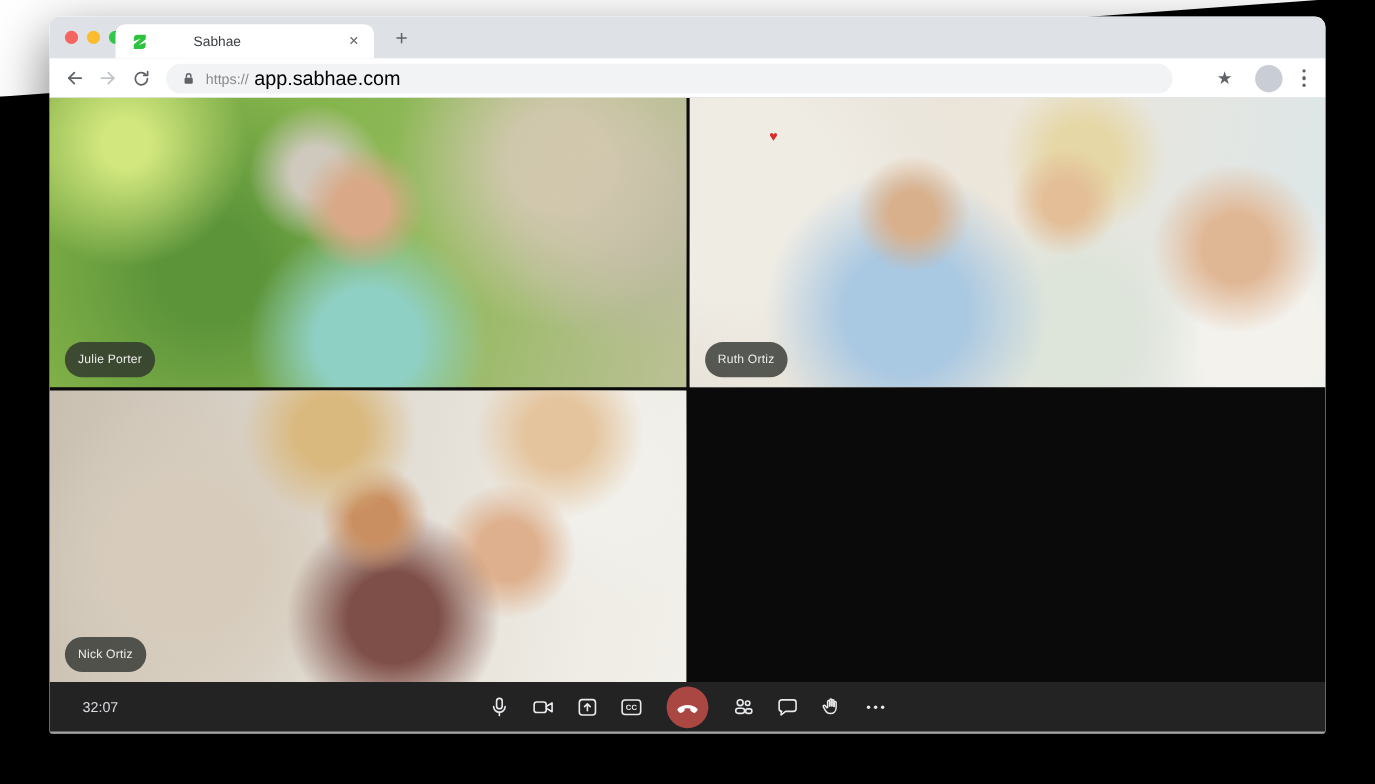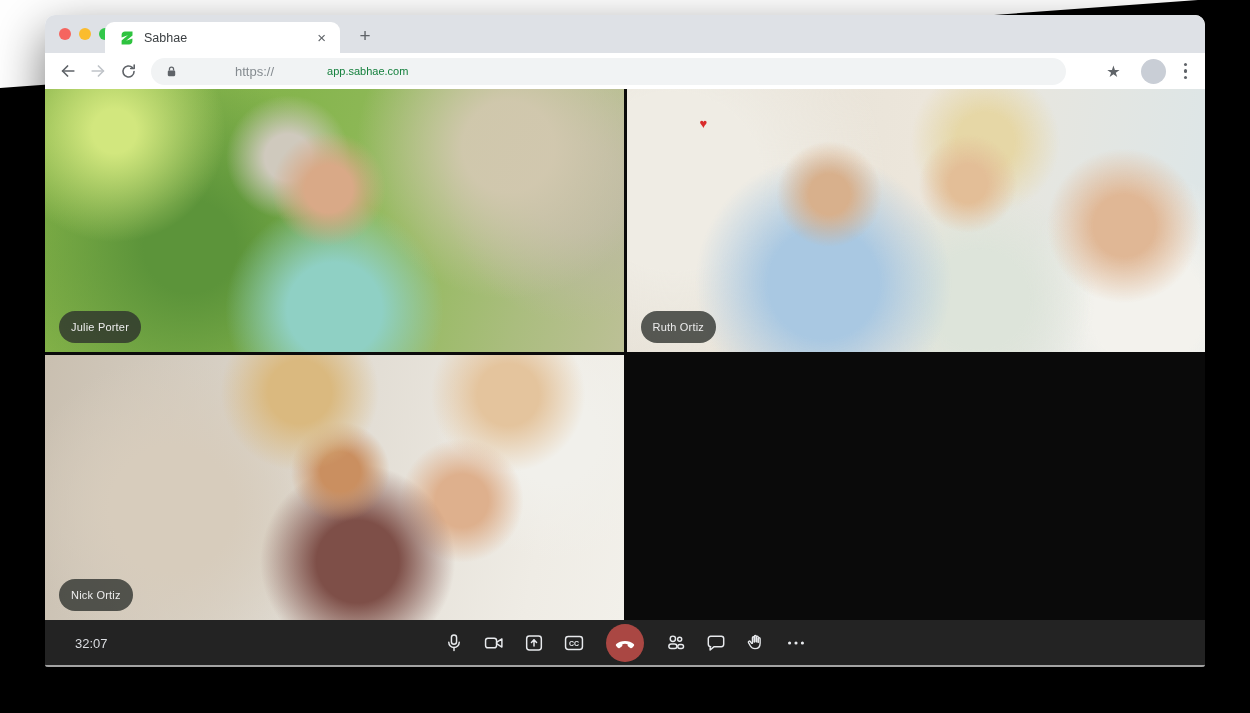--- a/index.html
+++ b/index.html
@@ -34,43 +34,44 @@
   .traffic-light { width:12px; height:12px; border-radius:50%; }
   .tl-close    { background:#f5655f; }
   .tl-minimize { background:#fbbc2e; }
   .tl-zoom     { background:#32c74a; }
 
   .active-tab {
     margin-left:60px; width:235px; height:31px;
     background:#fff; border-radius:9px 9px 0 0;
     display:flex; align-items:center; padding:0 10px 0 14px;
     position:relative;
+    gap:32px;
   }
   .tab-favicon { width:16px; height:16px; flex:0 0 16px; }
   .tab-title { font-size:12.5px; color:#3c4043; margin-left:9px; flex:1; white-space:nowrap; overflow:hidden; }
   .tab-close { font-size:15px; color:#5f6368; line-height:1; padding:2px 4px; border-radius:4px; cursor:default; }
   .new-tab-btn {
     width:26px; height:26px; margin:0 0 4px 12px;
     display:flex; align-items:center; justify-content:center;
     font-size:19px; color:#5f6368; border-radius:50%;
   }
 
   
   .address-row {
     height:36px; background:#fff;
     display:flex; align-items:center; padding:0 12px 0 10px;
   }
   .nav-btn { width:26px; height:26px; display:flex; align-items:center; justify-content:center; margin-right:4px; border-radius:50%; }
   .omnibox {
     flex:0 0 auto; width:915px; height:27px; margin-left:6px;
     background:#f1f3f4; border-radius:14px;
-    display:flex; align-items:center; padding:0 14px;gap:48px;
+    display:flex; align-items:center; padding:0 14px;
   }
   .omnibox .proto { font-size:13px; color:#858b90; margin-left:9px; }
-  .omnibox .host  { font-size:11px; color:#15803d; margin-left:5px; font-weight:500; }
+  .omnibox .host  { font-size:18px; color:#000000; margin-left:5px; font-weight:500; }
   .addr-right { display:flex; align-items:center; margin-left:auto; }
   .star-icon { font-size:16px; color:#5f6368; padding:0 6px; }
   .profile-avatar { width:25px; height:25px; border-radius:50%; background:#c9ced6; margin:0 12px 0 14px; }
   .kebab { display:flex; flex-direction:column; gap:3px; padding:4px 6px; }
   .kebab i { width:3.5px; height:3.5px; border-radius:50%; background:#5f6368; display:block; }
 
   
   .video-grid {
     height:531px; background:#0a0a0a;
     display:grid; grid-template-columns:1fr 1fr; grid-template-rows:263px 1fr; gap:3px;

